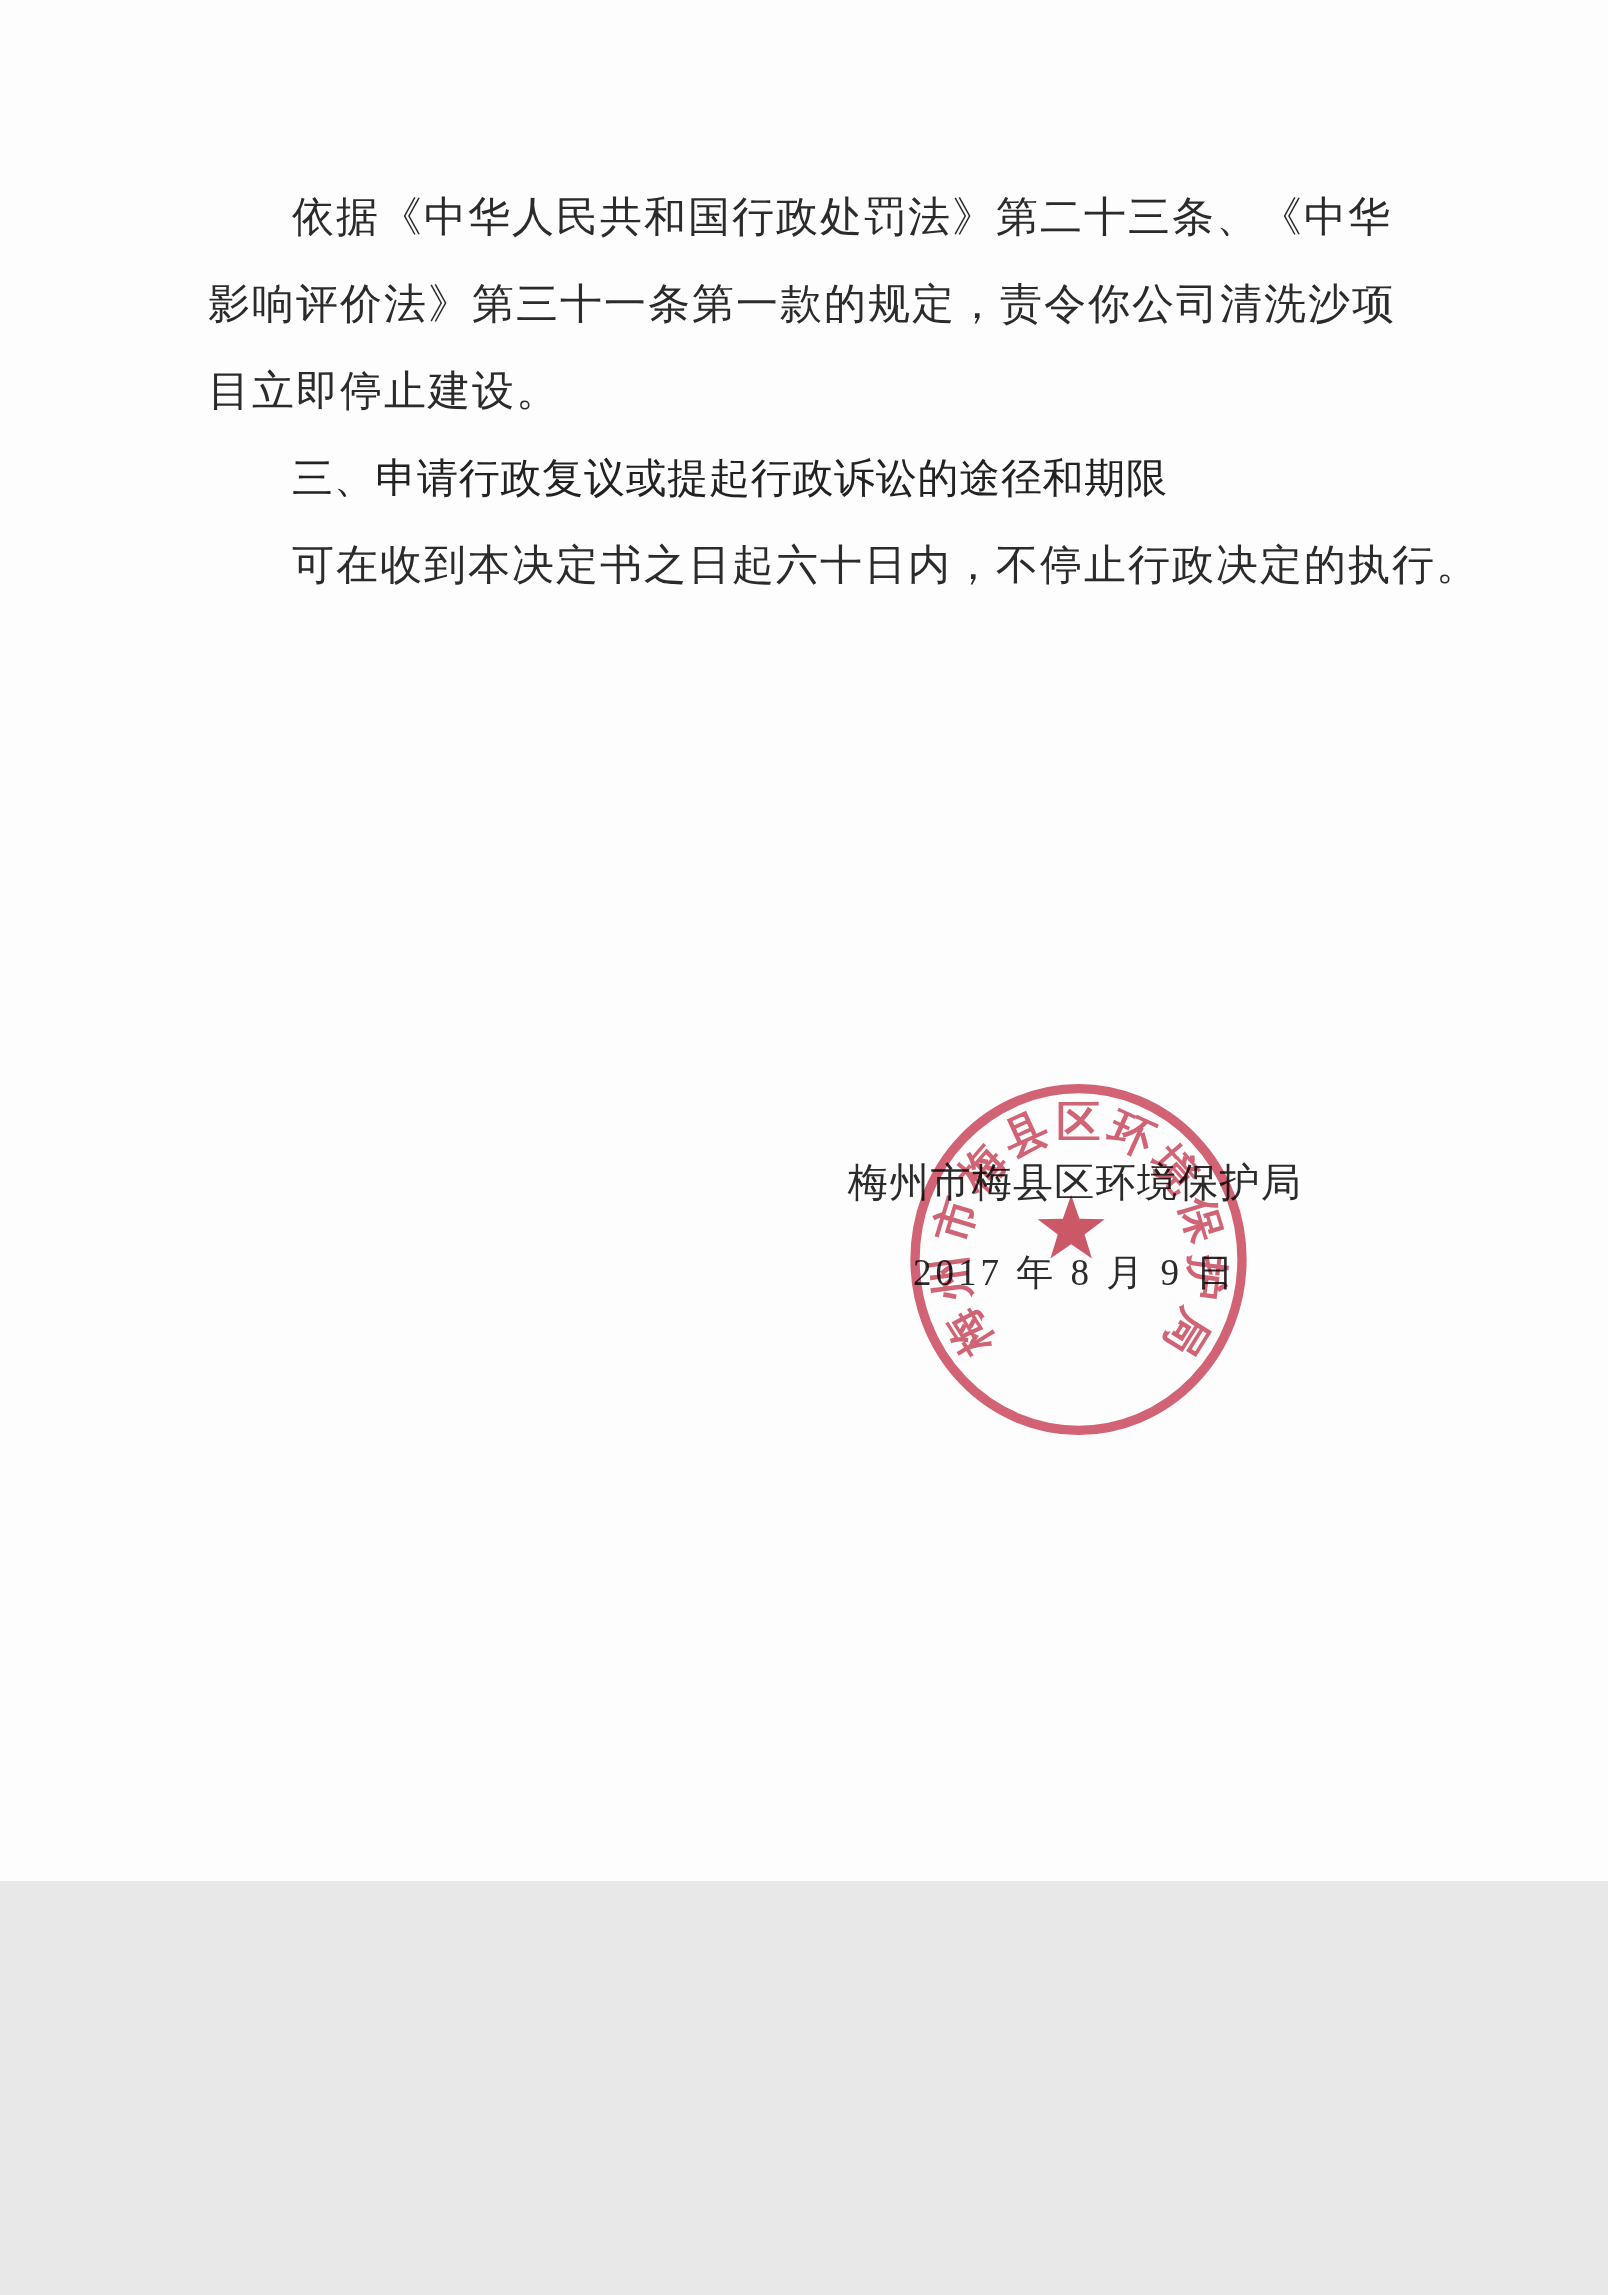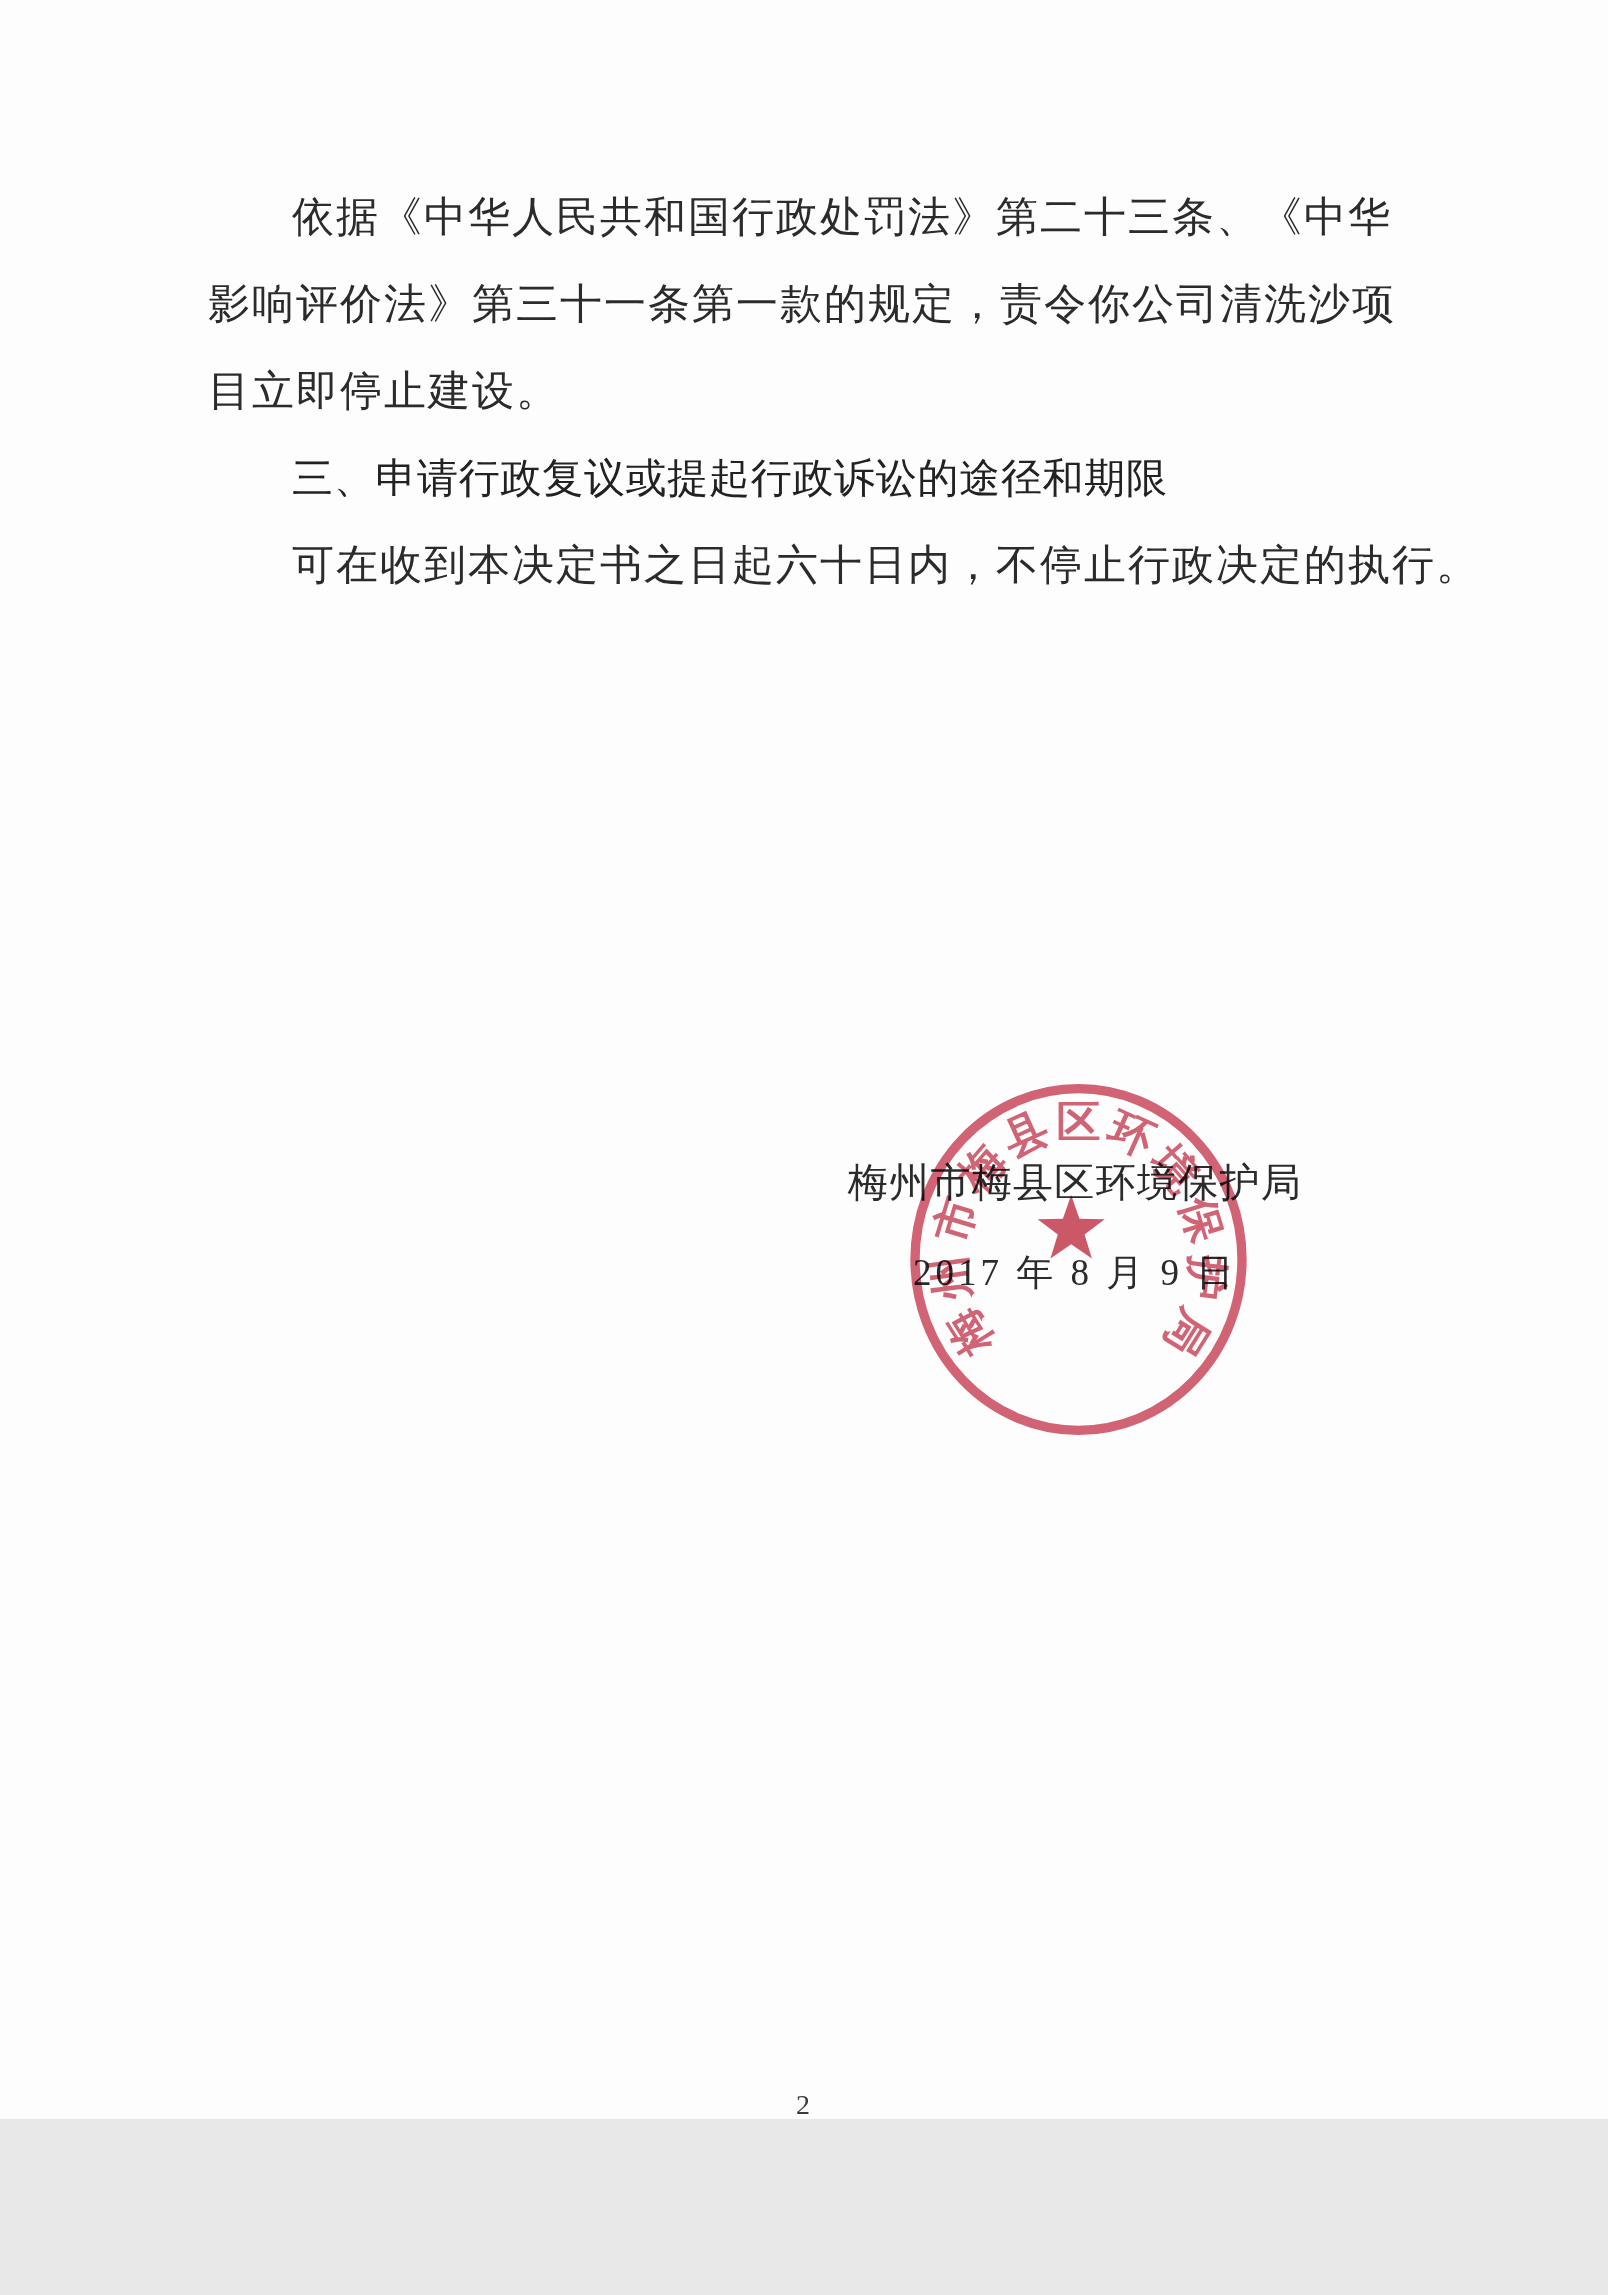--- a/index.html
+++ b/index.html
@@ -3,21 +3,21 @@
 <meta charset="utf-8">
 <style>
   html, body {
     margin: 0;
     padding: 0;
     background: #e8e8e8;
   }
   .page {
     position: relative;
     width: 1609px;
-    height: 2119px;
+    height: 1881px;
     background: #fdfdfd;
     overflow: hidden;
     font-family: "Liberation Serif", serif;
   }
   
   .doc-body {
     position: absolute;
     left: 208px;
     top: 174px;
     width: 1302px;

